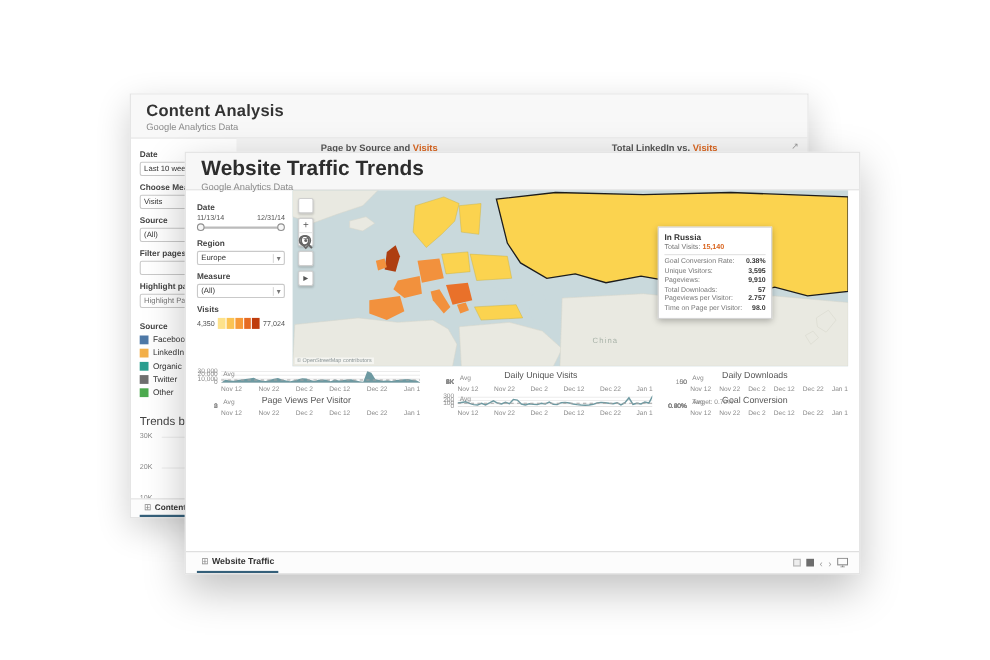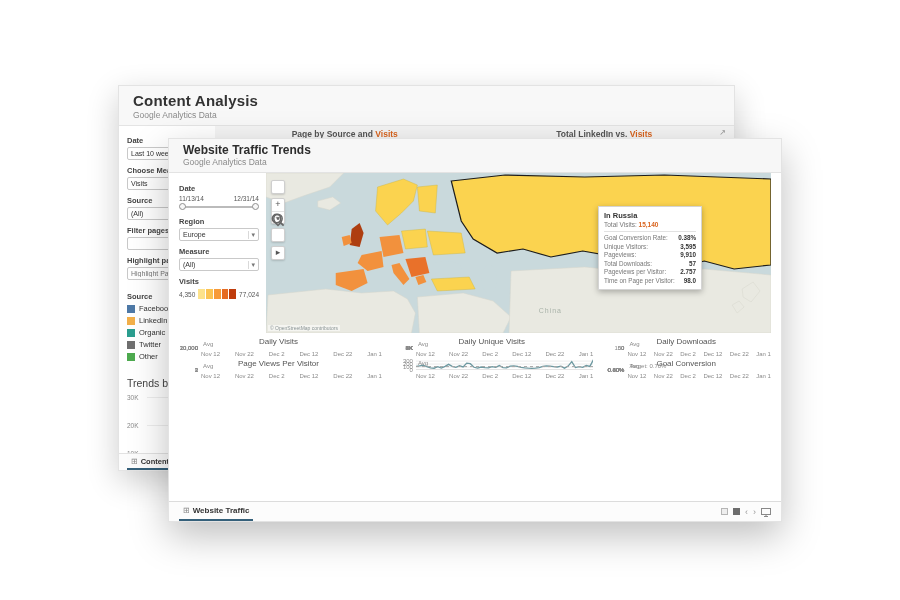--- a/index.html
+++ b/index.html
@@ -36,21 +36,21 @@
   .b-hdrs .hdr { flex:1; text-align:center; font-size:8.5px; font-weight:bold; color:#555; white-space:nowrap; }
   .hl { color:#d9641e; }
   .b-hdrs .expand { position:absolute; right:8px; top:2px; font-size:8px; color:#999; cursor:pointer; }
 
   .w-tabs { position:absolute; left:0; right:0; bottom:0; height:17px; background:#fcfcfc; border-top:1px solid #e2e2e2; display:flex; align-items:center; padding:0 8px; }
   .tab { display:inline-flex; align-items:center; gap:3px; font-size:7.5px; font-weight:bold; color:#333; height:100%; border-bottom:2px solid #35607a; padding:0 4px; cursor:pointer; }
   .tab .gi { color:#888; font-size:8px; font-weight:normal; }
 
   
   .fr-head { background:#f7f7f7; border-bottom:1px solid #e3e3e3; padding:4px 14px 3px; height:34px; }
-  .fr-head h1 { font-size:12px; font-weight:bold; color:#2d2d2d; }
+  .fr-head h1 { font-size:19px; font-weight:bold; color:#2d2d2d; }
   .fr-head .sub { font-size:8.5px; color:#8a8a8a; }
   .fr-row { display:flex; height:160px; }
   .fr-side { width:97px; flex:0 0 auto; padding:5px 7px 0 10px; }
   .slider { position:relative; margin-top:1px; height:16px; }
   .slider .lbls { display:flex; justify-content:space-between; font-size:6.5px; color:#555; }
   .slider .track { position:absolute; left:2px; right:2px; top:11px; height:2px; background:#bbb; border-radius:2px; }
   .slider .knob { position:absolute; top:8px; width:7px; height:7px; border-radius:50%; background:#f7f7f7; border:1px solid #8f8f8f; }
   .slider .knob.l { left:0; } .slider .knob.r { right:0; }
   .grad-row { display:flex; align-items:center; gap:3px; margin-top:3px; }
   .grad-row .gv { font-size:6.5px; color:#555; white-space:nowrap; }
@@ -313,21 +313,20 @@
           <div class="tt-row">
               <span>Time on Page per Visitor:</span>
               <b>98.0</b>
             </div>
         </div>
       </div>
     </div>
 
     <div class="charts" id="charts">
       <div class="cell">
-          <div class="c-title">Daily Visits</div>
           <div class="c-body">
             <div class="c-yaxis">
               <span class="yt" style="top: 6.25%;">30,000</span>
               <span class="yt" style="top: 37.5%;">20,000</span>
               <span class="yt" style="top: 68.75%;">10,000</span>
               <span class="yt" style="top: 100%;">0</span>
             </div>
             <div class="c-plot">
               <svg viewBox="0 0 200 60" preserveAspectRatio="none">
                 <line x1="0" y1="3.75" x2="200" y2="3.75" stroke="#ececec" stroke-width="1" vector-effect="non-scaling-stroke"></line>

